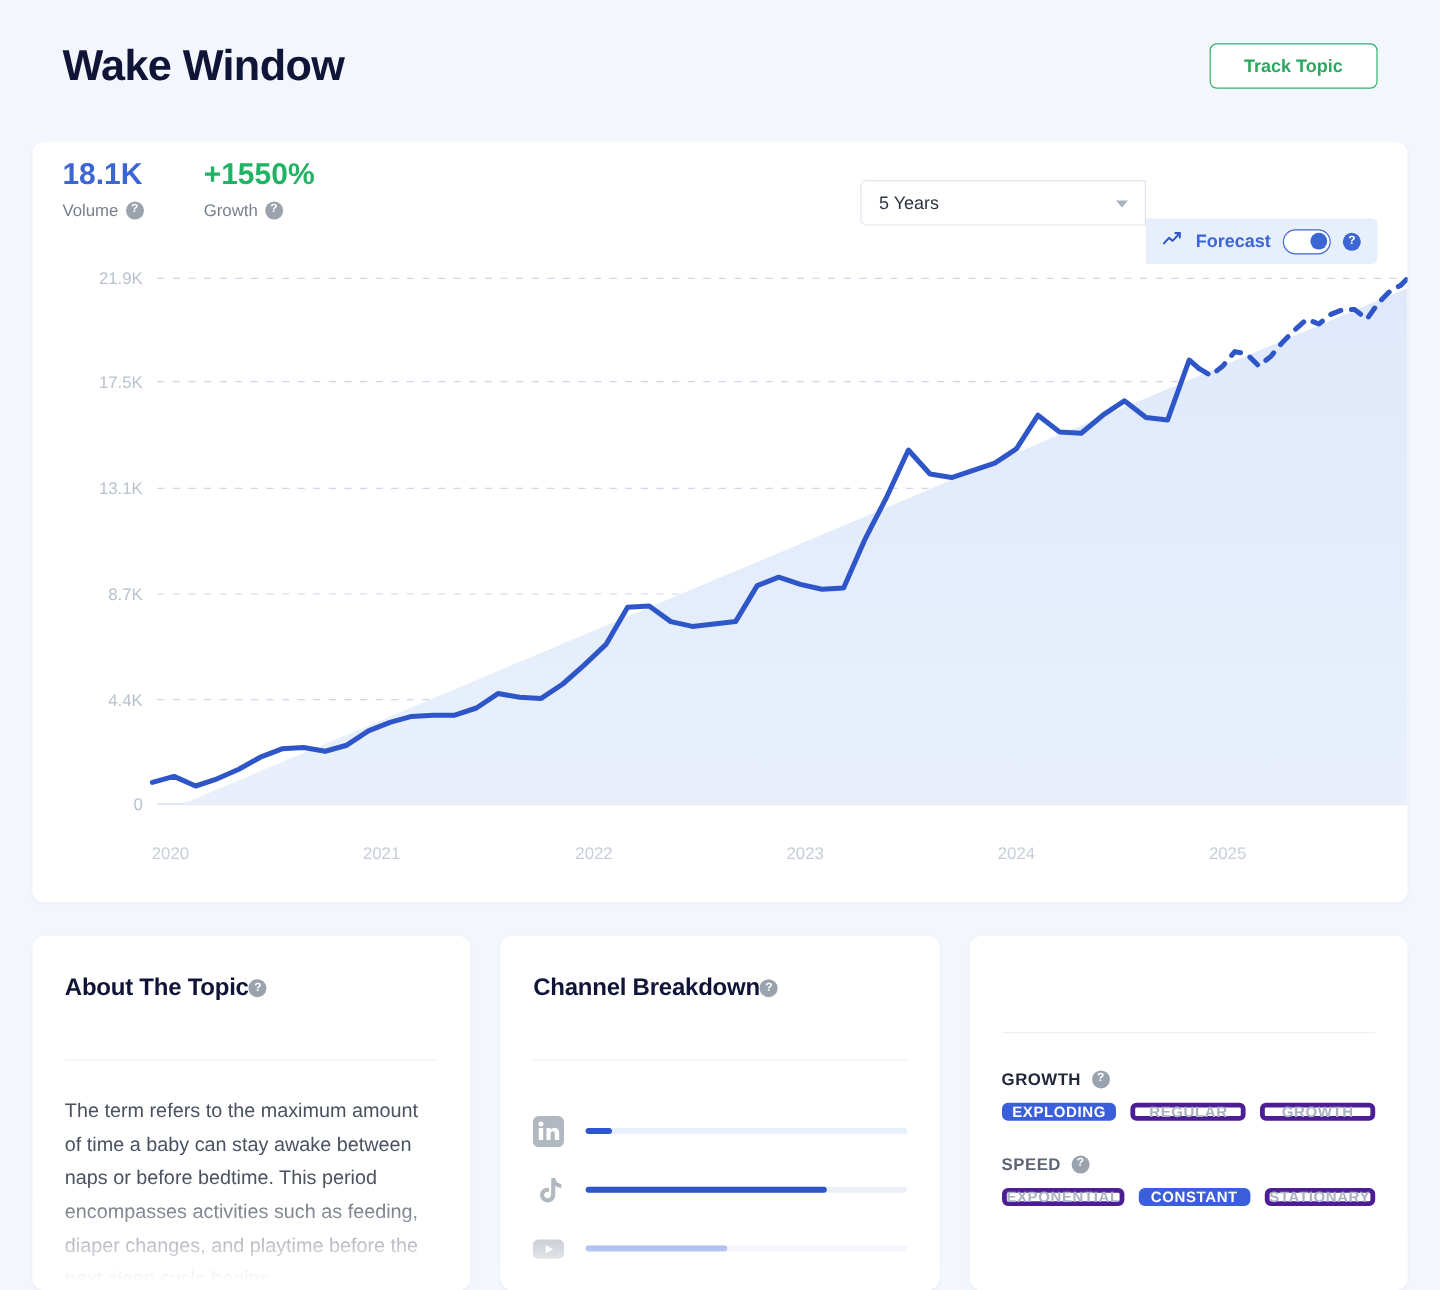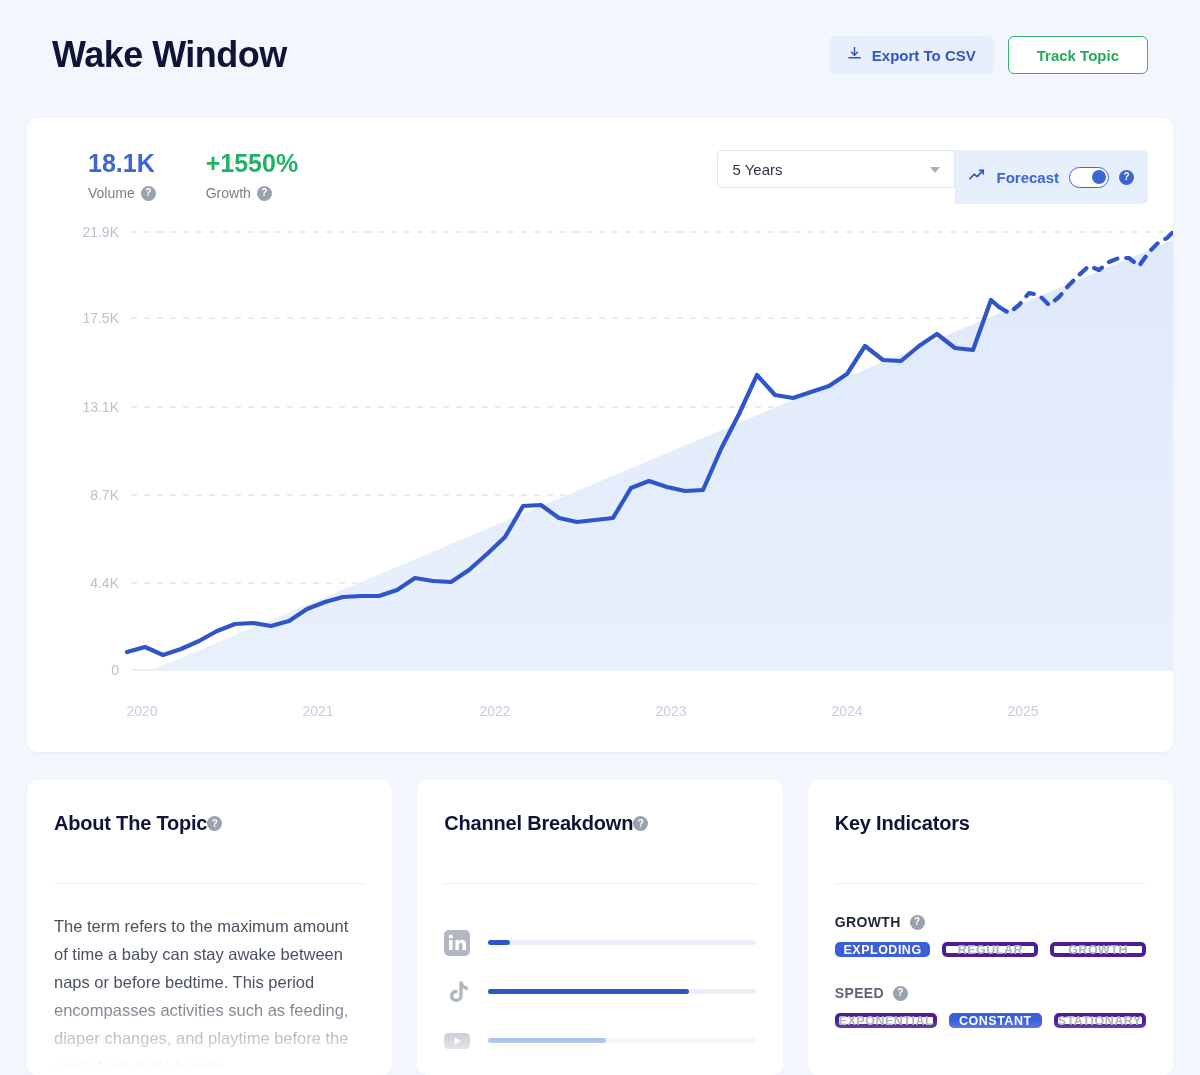--- a/index.html
+++ b/index.html
@@ -37,22 +37,22 @@
   }
 
   
   .chart-card {
     position: absolute; left: 27px; top: 118px;
     width: 1146px; height: 634px;
     background: #ffffff; border-radius: 10px;
     box-shadow: 0 1px 3px rgba(30,50,120,.05);
   }
   .stats-row {
-    position: absolute; left: 25px; top: 30px; right: 0; height: 70px;
-    display: flex; align-items: flex-start; margin-left: 36px;
+    position: absolute; left: 25px; top: 12px; right: 0; height: 70px;
+    display: flex; align-items: flex-start;
   }
   .stat { margin-right: 50px; }
   .stat-value { font-size: 25px; font-weight: 700; line-height: 30px; }
   .stat-value.volume { color: #3b66d4; }
   .stat-value.growth { color: #21b364; }
   .stat-label {
     display: flex; align-items: center; gap: 6px;
     margin-top: 7px; font-size: 14px; color: #77808f;
   }
   .qmark {
@@ -76,22 +76,22 @@
     font-size: 15px; color: #2c3444; cursor: pointer;
   }
   .range-select .caret {
     position: absolute; right: 14px; top: 50%;
     width: 0; height: 0; margin-top: -2px;
     border-left: 5px solid transparent; border-right: 5px solid transparent;
     border-top: 6px solid #a9b2c0;
   }
   .forecast-box {
     display: flex; align-items: center; gap: 10px;
-    height: 54px; padding: 0 14px;
-    background: #e8effc; border-radius: 0 5px 5px 0;
+    height: 38px; padding: 0 14px;
+    background: #e8effc; border-radius: 0 5px 5px 0; margin-top: 32px;
   }
   .forecast-label { font-size: 15px; font-weight: 600; color: #3b66d4; }
   .toggle {
     width: 40px; height: 21px; border-radius: 11px;
     background: #fff; border: 1.5px solid #3b66d4;
     position: relative; cursor: pointer; flex: 0 0 auto;
   }
   .toggle .knob {
     position: absolute; right: 2px; top: 2px;
     width: 14px; height: 14px; border-radius: 50%; background: #3b66d4;
@@ -148,30 +148,20 @@
   .pill.active { background: #3b5fdb; border-color: #3b5fdb; color: #fff; }
 </style>
 </head>
 <body>
 
 <div class="page">
 
   <div class="header">
     <div class="page-title">Wake Window</div>
     <div class="header-actions">
-      <button class="btn-export">
-        <span>
-          <svg width="15" height="15" viewBox="0 0 16 16" fill="none" stroke="#2f56c8" stroke-width="1.6" stroke-linecap="round" stroke-linejoin="round">
-            <path d="M8 1.5v8"></path>
-              <path d="M4.8 6.6 8 9.8l3.2-3.2"></path>
-              <path d="M2 12.6h12"></path>
-          </svg>
-        </span>
-        <span>Export To CSV</span>
-      </button>
       <button class="btn-track">Track Topic</button>
     </div>
   </div>
 
   <div class="chart-card">
 
     <div class="stats-row">
       <div class="stat">
         <div class="stat-value volume">18.1K</div>
         <div class="stat-label">
@@ -313,23 +303,20 @@
         <div class="channel-row" style="opacity:.35">
           
           
         </div>
 
       </div>
       <div class="fade" style="height:60px"></div>
     </div>
 
     <div class="card">
-      <div class="card-title">
-        <span>Key Indicators</span>
-      </div>
       <div class="card-rule"></div>
 
       <div class="ki-group">
         <div class="ki-label">
           <span>GROWTH</span>
           <span class="qmark">?</span>
         </div>
         <div class="ki-pills">
           <div class="pill active">EXPLODING</div>
           <div class="pill">REGULAR</div>

